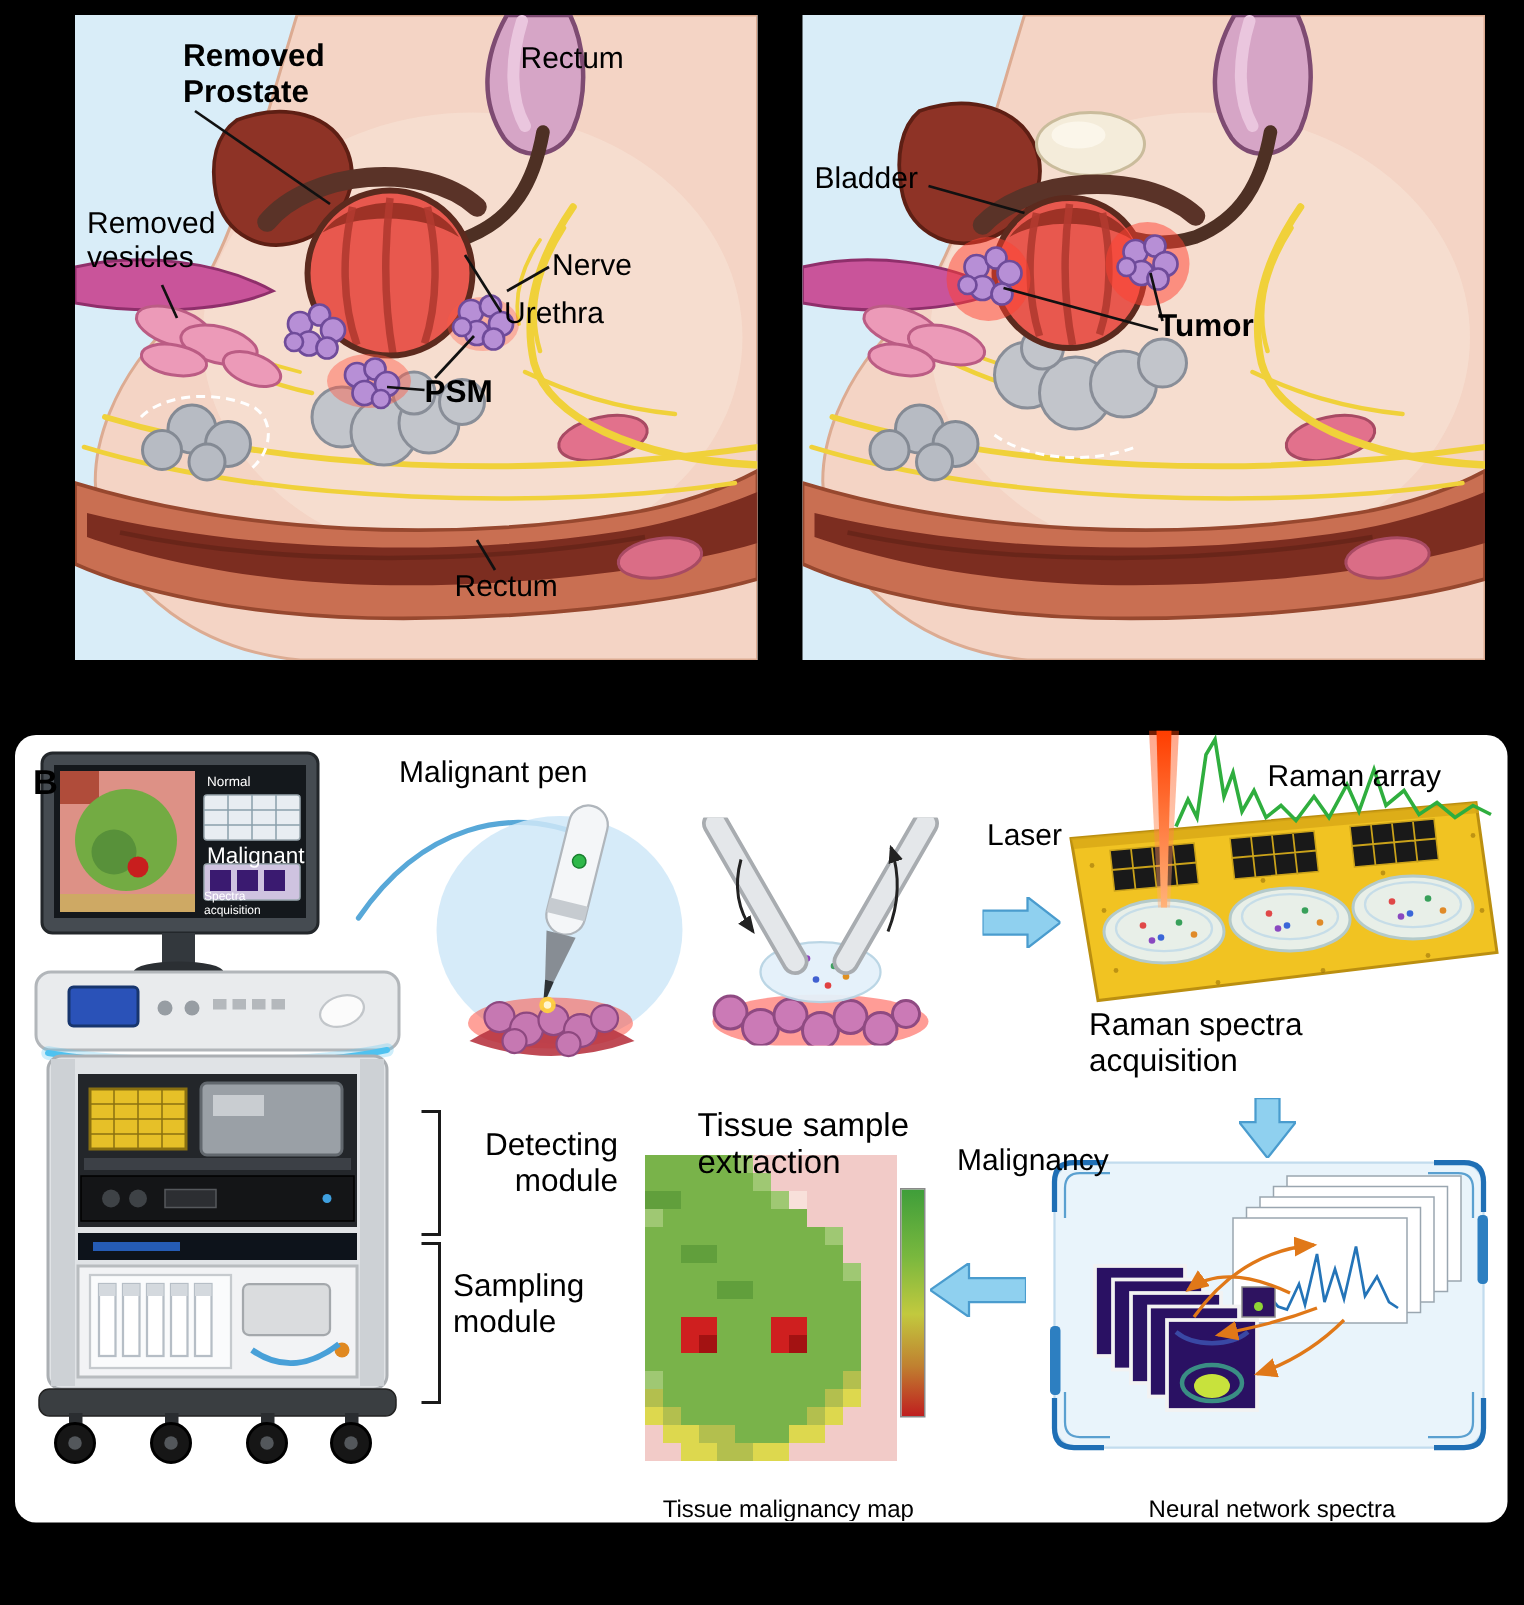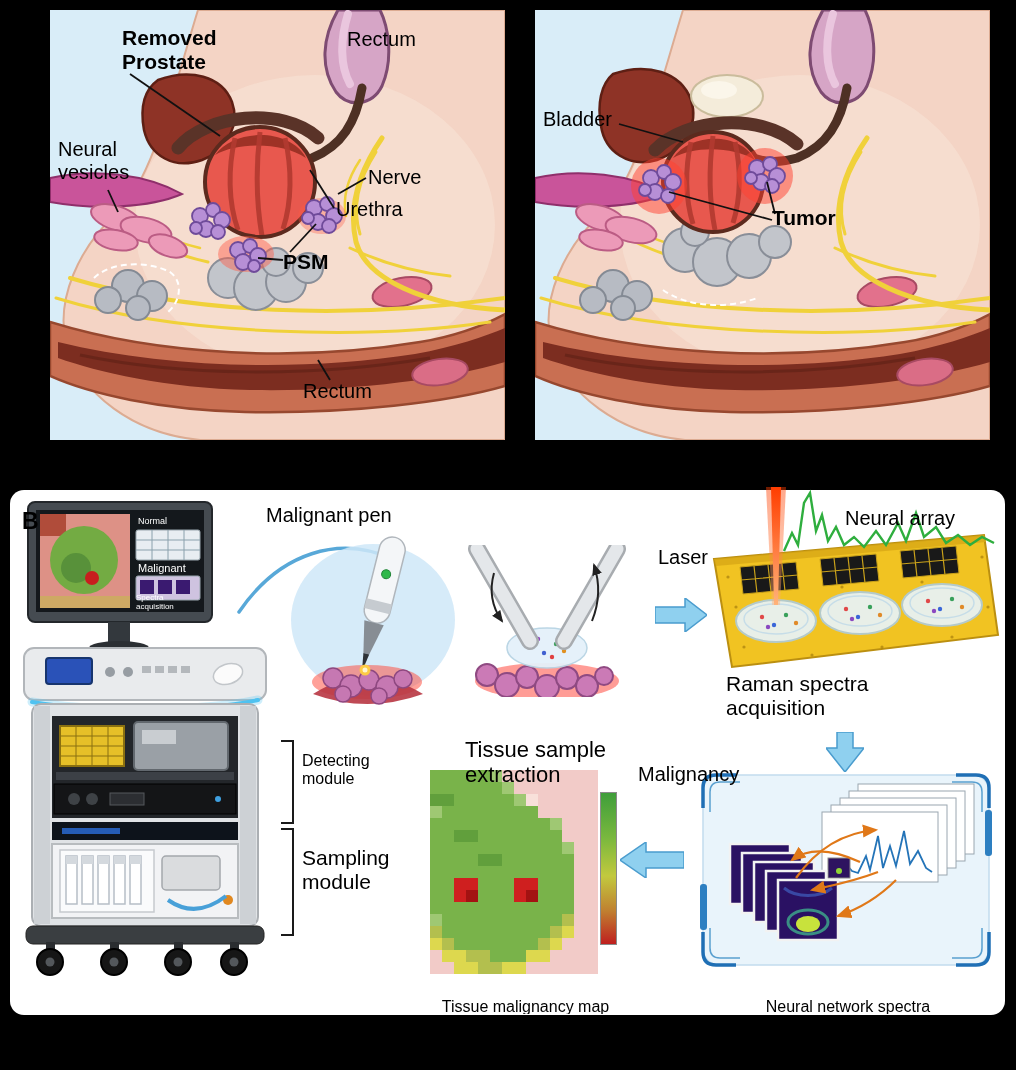--- a/index.html
+++ b/index.html
@@ -120,21 +120,21 @@
         <line x1="284" y1="198" x2="260" y2="160"></line>
         <line x1="240" y1="242" x2="266" y2="214"></line>
         <line x1="233" y1="250" x2="208" y2="248"></line>
         <line x1="280" y1="370" x2="268" y2="350"></line>
       </g>
     </svg>
   </div>
 
   <div class="lbl bold" style="left:122px; top:26px; width:125px; font-size:21px;">Removed Prostate</div>
   <div class="lbl" style="left:347px; top:28px;">Rectum</div>
-  <div class="lbl" style="left:58px; top:138px; width:90px;">Neural vesicles</div>
+  <div class="lbl" style="left:58px; top:138px; width:90px;">Removed vesicles</div>
   <div class="lbl" style="left:368px; top:166px;">Nerve</div>
   <div class="lbl" style="left:336px; top:198px;">Urethra</div>
   <div class="lbl bold" style="left:283px; top:250px; font-size:21px;">PSM</div>
   <div class="lbl" style="left:303px; top:380px;">Rectum</div>
 
   <div id="panelA-right" class="panelA">
     <svg viewBox="0 0 455 430" width="455" height="430">
       <path d="M148,0 L455,0 L455,430 L150,430 C85,424 30,385 16,332 C6,290 28,238 68,202 C102,170 122,85 148,0 Z" fill="#f4d4c5" stroke="#dcab92" stroke-width="2"></path>
       <ellipse cx="265" cy="215" rx="180" ry="150" fill="#f8e2d4" opacity="0.65"></ellipse>
       <path d="M0,312 C110,346 250,352 370,332 C412,325 440,312 455,304 L455,376 C400,392 300,404 195,402 C110,400 40,384 0,366 Z" fill="#c96f52" stroke="#97482f" stroke-width="2.5"></path>
@@ -307,21 +307,21 @@
       <rect x="152" y="442" width="9" height="13" fill="#2a2d30"></rect>
         <circle cx="156" cy="462" r="13" fill="#161616" stroke="#000" stroke-width="2"></circle>
         <circle cx="156" cy="462" r="4.5" fill="#53575b"></circle>
       <rect x="208" y="442" width="9" height="13" fill="#2a2d30"></rect>
         <circle cx="212" cy="462" r="13" fill="#161616" stroke="#000" stroke-width="2"></circle>
         <circle cx="212" cy="462" r="4.5" fill="#53575b"></circle>
     </g>
   </svg>
 
   <div class="tinylbl" style="left:138px; top:517px; font-size:9px;">Normal</div>
-  <div class="tinylbl" style="left:138px; top:563px; font-size:11px;">Malignant</div>
+  <div class="tinylbl" style="left:138px; top:563px; font-size:15px;">Malignant</div>
   <div class="tinylbl" style="left:136px; top:594px; font-size:8px; width:64px;">Spectra acquisition</div>
 
   <svg class="abs" style="left:235px; top:530px; z-index:2;" width="165" height="88" viewBox="0 0 165 88">
     <path d="M4,82 C45,22 105,4 160,30" stroke="#58a8d8" stroke-width="3.5" fill="none" stroke-linecap="round"></path>
   </svg>
 
   <svg class="abs" style="left:255px; top:502px; z-index:3;" width="220" height="212" viewBox="0 0 220 212">
     <ellipse cx="118" cy="118" rx="82" ry="76" fill="#cfe8f8" opacity="0.85"></ellipse>
     <ellipse cx="112" cy="180" rx="55" ry="17" fill="#ff4434" opacity="0.5"></ellipse>
     <path d="M58,192 Q112,158 168,192 Q112,212 58,192 Z" fill="#b83642" opacity="0.9"></path>
@@ -436,21 +436,21 @@
         <circle cx="248" cy="122" r="2.2" fill="#3a66d8"></circle>
         <circle cx="260" cy="112" r="2.2" fill="#38a05a"></circle>
         <circle cx="270" cy="120" r="2.2" fill="#e08a28"></circle>
         <circle cx="242" cy="124" r="2.2" fill="#8a48c0"></circle>
     </g>
     <polygon points="74,0 94,0 88,118 80,118" fill="url(#lz)" opacity="0.45"></polygon>
     <polygon points="79,0 89,0 86,118 82,118" fill="url(#lz)"></polygon>
     <polyline points="92,64 100,46 106,58 112,16 118,6 124,44 130,28 136,54 144,40 152,58 162,50 172,60 184,44 194,58 206,36 214,54 224,26 232,50 244,40 254,56 266,48 278,58 290,50 302,56" fill="none" stroke="#2fae3e" stroke-width="2.4"></polyline>
   </svg>
   <div class="lbl" style="left:658px; top:546px;">Laser</div>
-  <div class="lbl" style="left:845px; top:507px;">Neural array</div>
+  <div class="lbl" style="left:845px; top:507px;">Raman array</div>
   <div class="lbl ctr" style="left:726px; top:672px; width:245px; font-size:21px;">Raman spectra acquisition</div>
 
   <svg class="abs" style="left:826px; top:732px; z-index:4;" width="38" height="40" viewBox="0 0 38 40">
     <polygon points="11,0 27,0 27,16 38,16 19,40 0,16 11,16" fill="#8fd0ef" stroke="#4a9cce" stroke-width="1.5"></polygon>
   </svg>
 
   <svg class="abs" style="left:700px; top:772px; z-index:3;" width="292" height="196" viewBox="0 0 292 196">
     <defs>
       <marker id="oa" markerWidth="8" markerHeight="8" refX="6" refY="3" orient="auto">
           <path d="M0,0 L7,3 L0,6 Z" fill="#e07818"></path>
@@ -567,21 +567,21 @@
         <rect x="96" y="180" width="24" height="12"></rect>
       <rect x="24" y="192" width="24" height="12"></rect>
         <rect x="72" y="192" width="24" height="12"></rect>
     </g>
   </svg>
 
   <div id="grad-bar"></div>
   <div class="lbl" style="left:590px; top:763px;margin-left:48px;">Malignancy</div>
 
   <div class="bracket" style="left:281px; top:740px; height:84px;"></div>
-  <div class="lbl" style="left:302px; top:752px; width:110px; font-size:16px;">Detecting module</div>
+  <div class="lbl" style="left:302px; top:752px; width:110px; font-size:21px;text-align:right;">Detecting module</div>
   <div class="bracket" style="left:281px; top:828px; height:108px;"></div>
   <div class="lbl" style="left:302px; top:846px; width:110px; font-size:21px;">Sampling module</div>
 
   <div class="clip" style="left:398px; top:998px; width:255px;">
     <div class="caption">Tissue malignancy map</div>
   </div>
   <div class="clip" style="left:718px; top:998px; width:260px;">
     <div class="caption">Neural network spectra</div>
   </div>
 

